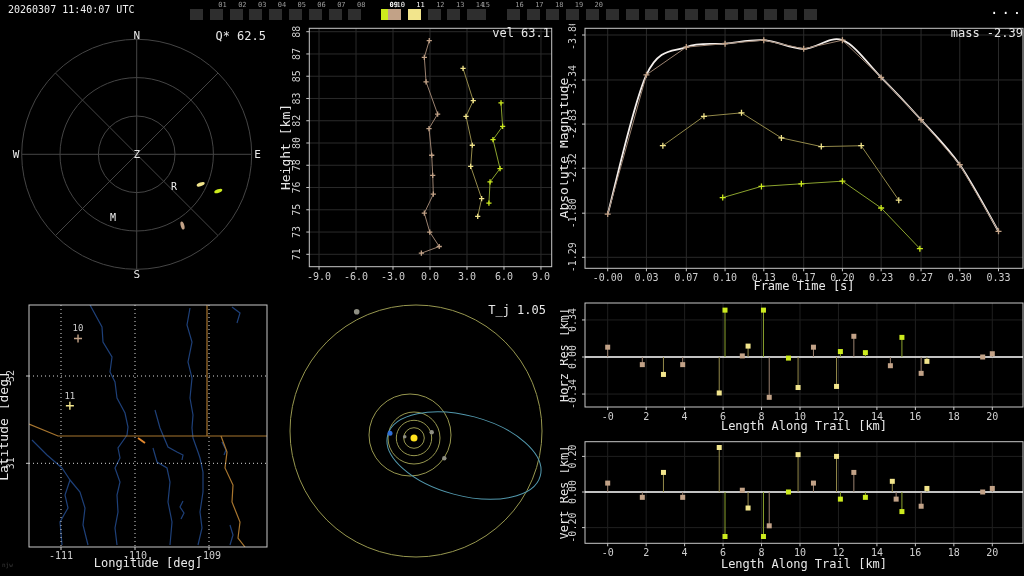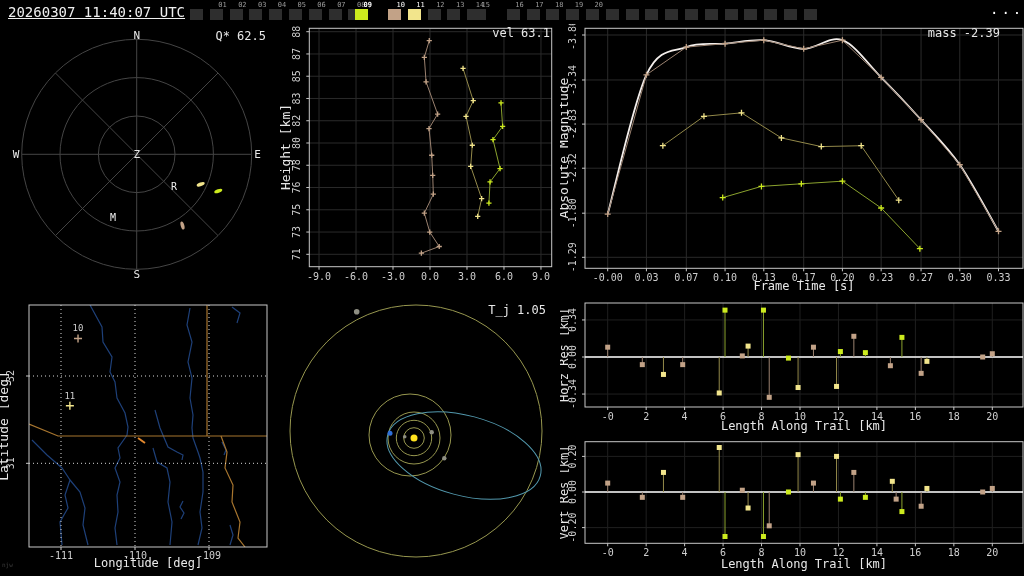--- a/index.html
+++ b/index.html
@@ -2,21 +2,21 @@
 <html><head>
 <meta charset="utf-8">
 <style>
   html,body{margin:0;padding:0;background:#000;}
   body{width:1024px;height:576px;position:relative;overflow:hidden;
        font-family:"DejaVu Sans Mono","Liberation Mono",monospace;color:#dcdcdc;}
   .panel{position:absolute;}
   .ov{position:absolute;font-size:12px;white-space:nowrap;color:#e8e8e8;}
   .ctr{text-align:center;}
   #hdr{position:absolute;left:0;top:0;width:1024px;height:24px;}
-  #ts{position:absolute;left:8px;top:4px;font-size:14px;color:#f0f0f0;text-decoration:underline;}
+  #ts{position:absolute;left:8px;top:4px;font-size:10px;color:#f0f0f0;}
   #menu{position:absolute;left:990px;top:1px;font-size:14px;letter-spacing:3px;color:#fff;cursor:default;}
   #slots{position:absolute;left:190px;top:1px;width:650px;height:22px;text-align:right;}
   .slot{position:absolute;top:0;width:14px;height:21px;}
   .slot .bx{position:absolute;left:0;top:8px;width:13px;height:11px;background:#2e2e2e;}
   .slot .lb{position:absolute;right:-3px;top:0;font-size:7px;line-height:8px;color:#9b9b9b;}
   .slot .lb.on{color:#fff;text-shadow:0 0 2px #000,1px 1px 0 #000;}
   svg{position:absolute;left:0;top:0;}
   .wm{font-size:6px;color:#3c3c3c;}
 </style>
 </head>
@@ -53,21 +53,21 @@
         <span class="lb">06</span>
       </div>
       <div class="slot" style="left: 138.6px;">
         <div class="bx"></div>
         <span class="lb">07</span>
       </div>
       <div class="slot" style="left: 158.4px;">
         <div class="bx"></div>
         <span class="lb">08</span>
       </div>
-      <div class="slot" style="left: 165px; font-weight: bold;">
+      <div class="slot" style="left: 191px; font-weight: bold;">
         <div class="bx" style="background: rgb(205, 235, 30);"></div>
         <span class="lb on">09</span>
       </div>
       <div class="slot" style="left: 198px;">
         <div class="bx" style="background: rgb(194, 162, 135);"></div>
         <span class="lb on">10</span>
       </div>
       <div class="slot" style="left: 217.8px;">
         <div class="bx" style="background: rgb(242, 229, 140);"></div>
         <span class="lb on">11</span>
@@ -339,21 +339,21 @@
       <path d="M298.19759999999997 121.71999999999998H304.19759999999997M301.19759999999997 118.71999999999998V124.71999999999998" stroke="#f2e58c" stroke-width="1.3" fill="none"></path>
       <path d="M335.7528 176.215H341.7528M338.7528 173.215V179.215" stroke="#f2e58c" stroke-width="1.3" fill="none"></path>
       <polyline points="162.71280000000002,173.62 201.4416,162.375 241.344,159.77999999999997 282.42,157.185 321.1488,183.99999999999997 359.8776,224.65499999999997" fill="none" stroke="#8ba32e" stroke-width="1"></polyline>
       <path d="M159.71280000000002 173.62H165.71280000000002M162.71280000000002 170.62V176.62" stroke="#cdeb1e" stroke-width="1.3" fill="none"></path>
       <path d="M198.4416 162.375H204.4416M201.4416 159.375V165.375" stroke="#cdeb1e" stroke-width="1.3" fill="none"></path>
       <path d="M238.344 159.77999999999997H244.344M241.344 156.77999999999997V162.77999999999997" stroke="#cdeb1e" stroke-width="1.3" fill="none"></path>
       <path d="M279.42 157.185H285.42M282.42 154.185V160.185" stroke="#cdeb1e" stroke-width="1.3" fill="none"></path>
       <path d="M318.1488 183.99999999999997H324.1488M321.1488 180.99999999999997V186.99999999999997" stroke="#cdeb1e" stroke-width="1.3" fill="none"></path>
       <path d="M356.8776 224.65499999999997H362.8776M359.8776 221.65499999999997V227.65499999999997" stroke="#cdeb1e" stroke-width="1.3" fill="none"></path>
     </svg>
-  <span class="ov" style="right:24px;top:2px">mass -2.39</span>
+  <span class="ov" style="right:1px;top:2px">mass -2.39</span>
   <span class="ov ctr" style="left:25px;width:438px;top:255px">Frame Time [s]</span>
 </div>
 
 <div class="panel" style="left:0;top:295px;width:280px;height:281px">
   <svg id="svg-map" width="280" height="281">
       <clipPath id="mapclip">
         <rect x="29" y="10" width="238" height="242"></rect>
       </clipPath>
       <g clip-path="url(#mapclip)">
         <polyline points="90,10 102,32 103,47 112,62 110,77 115,87 117,103 125,118 128,132 127,140 125,143 118,153 120,163 115,173 120,187 117,200 118,217 115,233 117,250" fill="none" stroke="#1e4079" stroke-width="1.2"></polyline>

